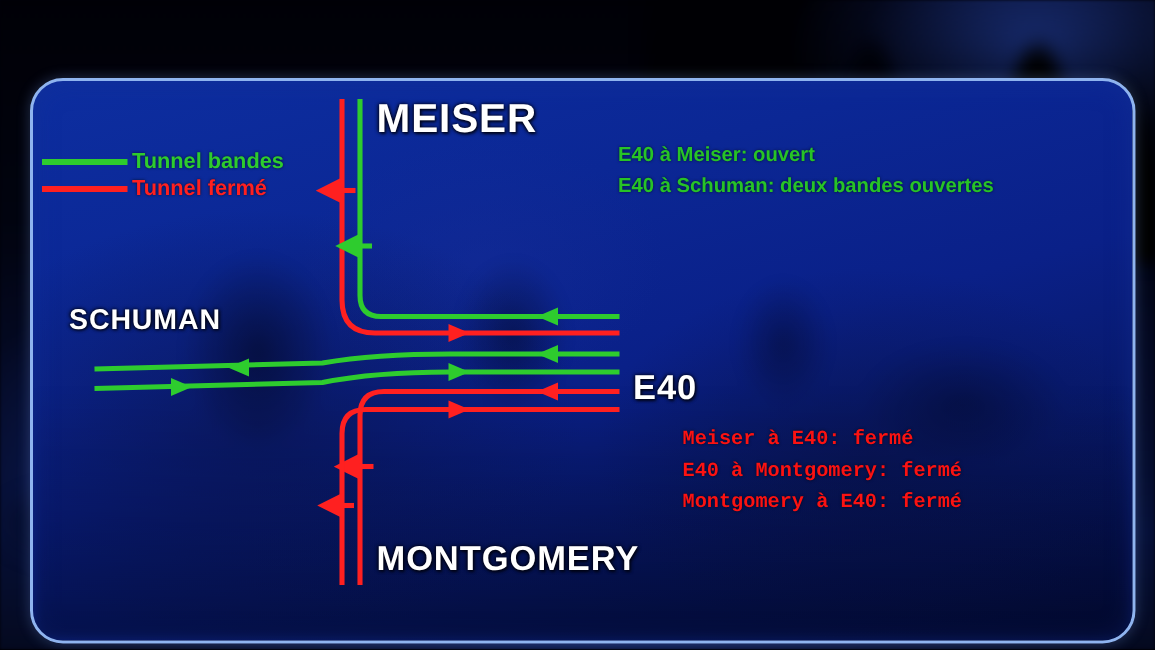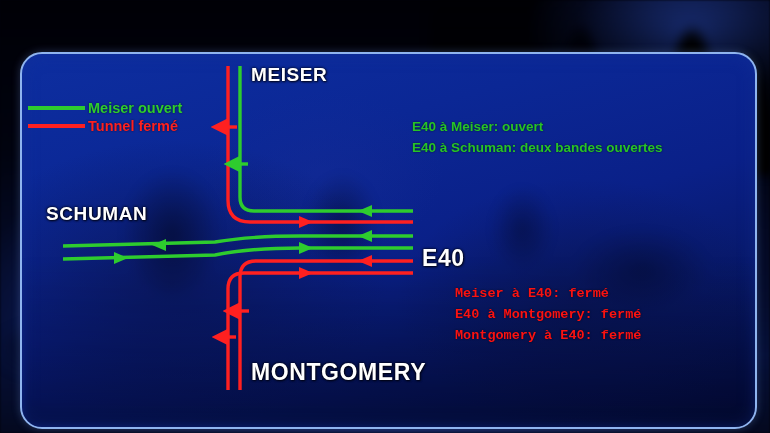--- a/index.html
+++ b/index.html
@@ -71,36 +71,36 @@
   
   #diagram{position:absolute;left:0;top:0;width:770px;height:433px;}
 
   
   .place-label{
     position:absolute;color:#ffffff;font-weight:bold;
     letter-spacing:.6px;
     text-shadow:0 0 3px #001,1px 1px 2px #000a,-1px 0 2px #0006;
     white-space:nowrap;
   }
-  #label-meiser{left:251px;top:64px;font-size:19px;}
+  #label-meiser{left:251px;top:64px;font-size:27px;}
   #label-schuman{left:46px;top:203px;font-size:19px;}
   #label-montgomery{left:251px;top:359px;font-size:23px;}
   #label-e40{left:422px;top:227px;font-size:23px;margin-top:18px;}
 
   .legend-text{
     position:absolute;font-weight:bold;font-size:14.5px;white-space:nowrap;
     text-shadow:0 0 2px #000a;
   }
   #legend-open-text{left:88px;top:100px;color:#2ecc2e;}
   #legend-closed-text{left:88px;top:118px;color:#ff2020;text-align:center;}
 
   .info-block{position:absolute;white-space:nowrap;}
   .info-line{font-weight:bold;font-size:13.5px;line-height:21px;
     text-shadow:0 0 2px #000a;}
-  #info-open{left:412px;top:116px;}
+  #info-open{left:412px;top:92px;}
   #info-open .info-line{color:#27c327;}
   #info-closed{left:455px;top:283px;}
   #info-closed .info-line{color:#fb1212;font-family:Liberation Mono, monospace;}
 </style>
 </head>
 <body>
 
 <div id="backdrop">
   <div class="bg-sky"></div>
   <div class="bg-trees"></div>
@@ -173,21 +173,21 @@
 </svg>
 
 <div class="place-label" id="label-meiser">MEISER</div>
 
 <div class="place-label" id="label-schuman">SCHUMAN</div>
 
 <div class="place-label" id="label-montgomery">MONTGOMERY</div>
 
 <div class="place-label" id="label-e40">E40</div>
 
-<div class="legend-text" id="legend-open-text">Meiser ouvert</div>
+<div class="legend-text" id="legend-open-text">Tunnel bandes</div>
 
 <div class="legend-text" id="legend-closed-text">Tunnel fermé</div>
 
 <div class="info-block" id="info-open">
   <div class="info-line">E40 à Meiser: ouvert</div>
   <div class="info-line">E40 à Schuman: deux bandes ouvertes</div>
 </div>
 
 <div class="info-block" id="info-closed">
   <div class="info-line">Meiser à E40: fermé</div>

